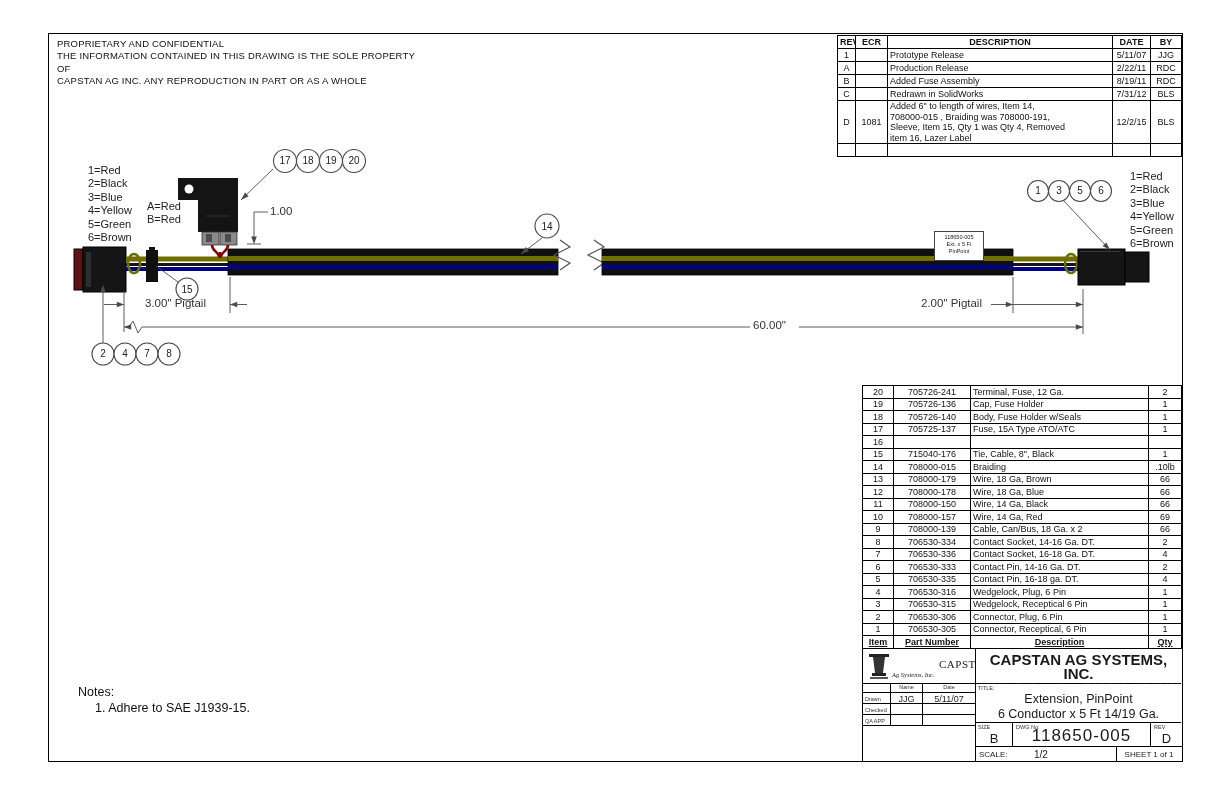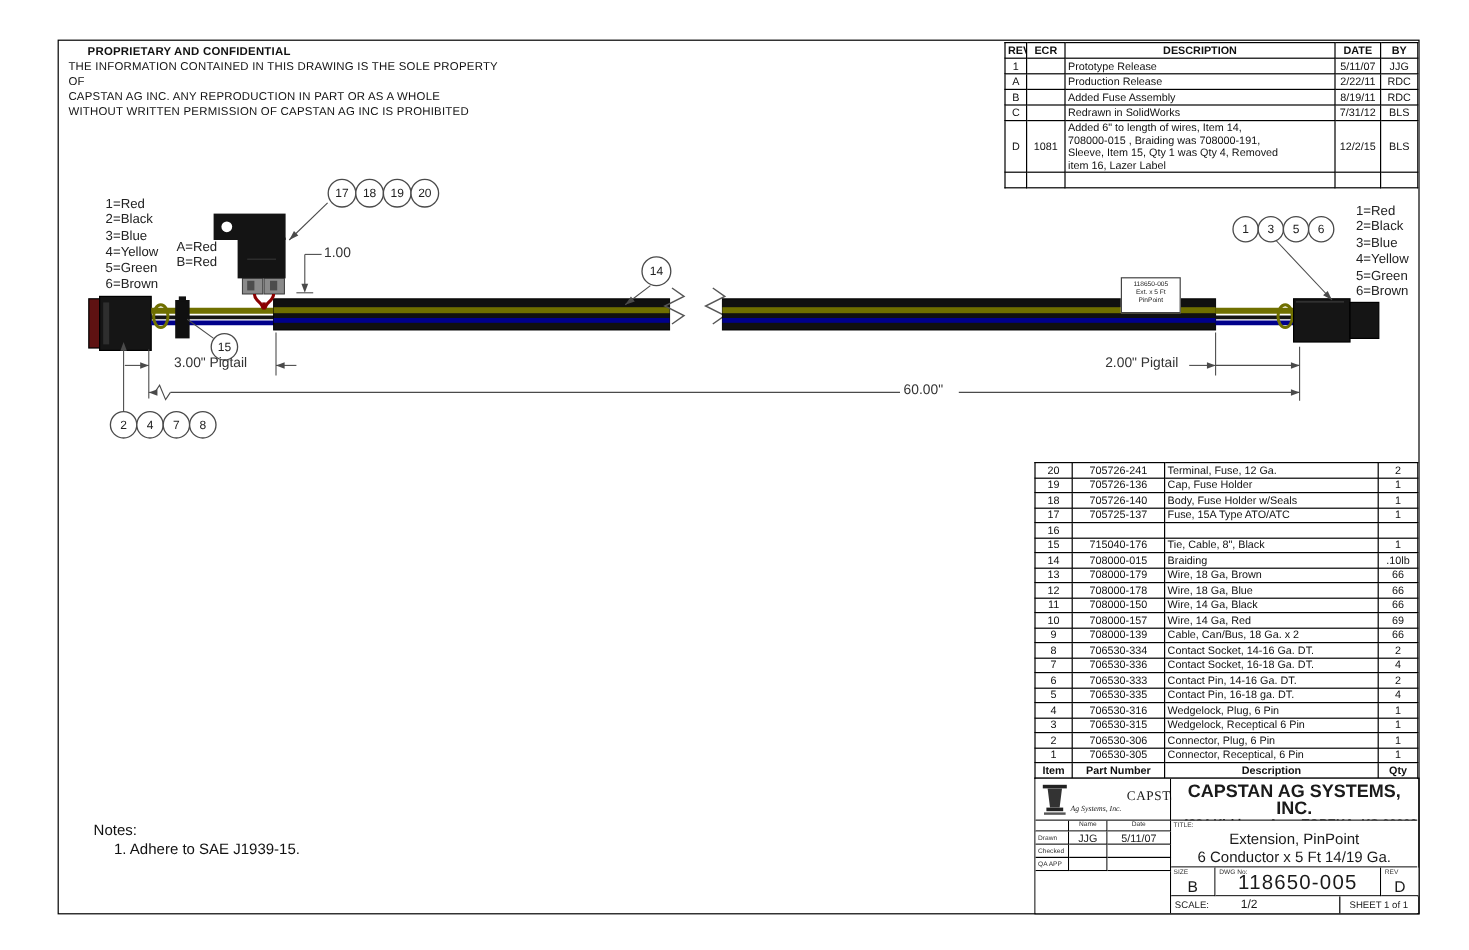--- a/index.html
+++ b/index.html
@@ -2,21 +2,21 @@
 <html><head>
 <meta charset="utf-8">
 <style>
   html,body{margin:0;padding:0;background:#fff;}
   body{font-family:"Liberation Sans", sans-serif; color:#1a1a1a;}
   #sheet{position:relative;width:1224px;height:792px;background:#fff;overflow:hidden;}
   .abs{position:absolute;}
   .border-box{border:1px solid #000;}
   
   .prop{font-size:9.5px;line-height:12.4px;letter-spacing:.2px;color:#111;}
-  .prop-title{font-weight:bold;margin-left:16px;}
+  .prop-title{font-weight:normal;}
   
   .legend{font-size:11px;line-height:13.4px;color:#222;}
   .dimtext{font-size:11.5px;color:#333;white-space:nowrap;}
   
   .cable-label{width:48px;height:26px;background:#fff;border:1px solid #444;
     font-size:5.5px;line-height:6.8px;text-align:center;padding-top:2px;color:#222;}
   
   .notes{font-size:12.5px;line-height:16px;color:#111;}
   .notes-items div{padding-left:17px;}
   
@@ -200,21 +200,20 @@
       <circle class="balloon" cx="187" cy="289" r="11"></circle>
       <text class="balloon-num" x="187" y="292.5">15</text>
     </g>
   </svg>
 
   <div class="abs prop" style="left:57px;top:38px;width:370px;">
     <div class="prop-title">PROPRIETARY AND CONFIDENTIAL</div>
     <div>
         <div>THE INFORMATION CONTAINED IN THIS DRAWING IS THE SOLE PROPERTY OF</div>
         <div>CAPSTAN AG INC. ANY REPRODUCTION IN PART OR AS A WHOLE</div>
-        <div>WITHOUT WRITTEN PERMISSION OF CAPSTAN AG INC IS PROHIBITED</div>
       </div>
   </div>
 
   <table class="abs rev-table" style="left:837px;top:35px;width:344px;">
     <colgroup>
         <col style="width:18px">
         <col style="width:32px">
         <col style="width:225px">
         <col style="width:38px">
         <col style="width:31px">
@@ -441,21 +440,21 @@
           <td class="bc3">1</td>
         </tr>
         <tr>
           <td class="bc0">1</td>
           <td class="bc1">706530-305</td>
           <td class="bc2">Connector, Receptical, 6 Pin</td>
           <td class="bc3">1</td>
         </tr>
       </tbody>
     <tbody>
-        <tr style="height:13px;">
+        <tr style="height:13px;text-decoration:underline;">
       <th>Item</th>
       <th>Part Number</th>
       <th>Description</th>
       <th>Qty</th>
     </tr>
       </tbody>
   </table>
 
   <div class="abs border-box" style="left:862px;top:648px;width:319px;height:112px;">
 

